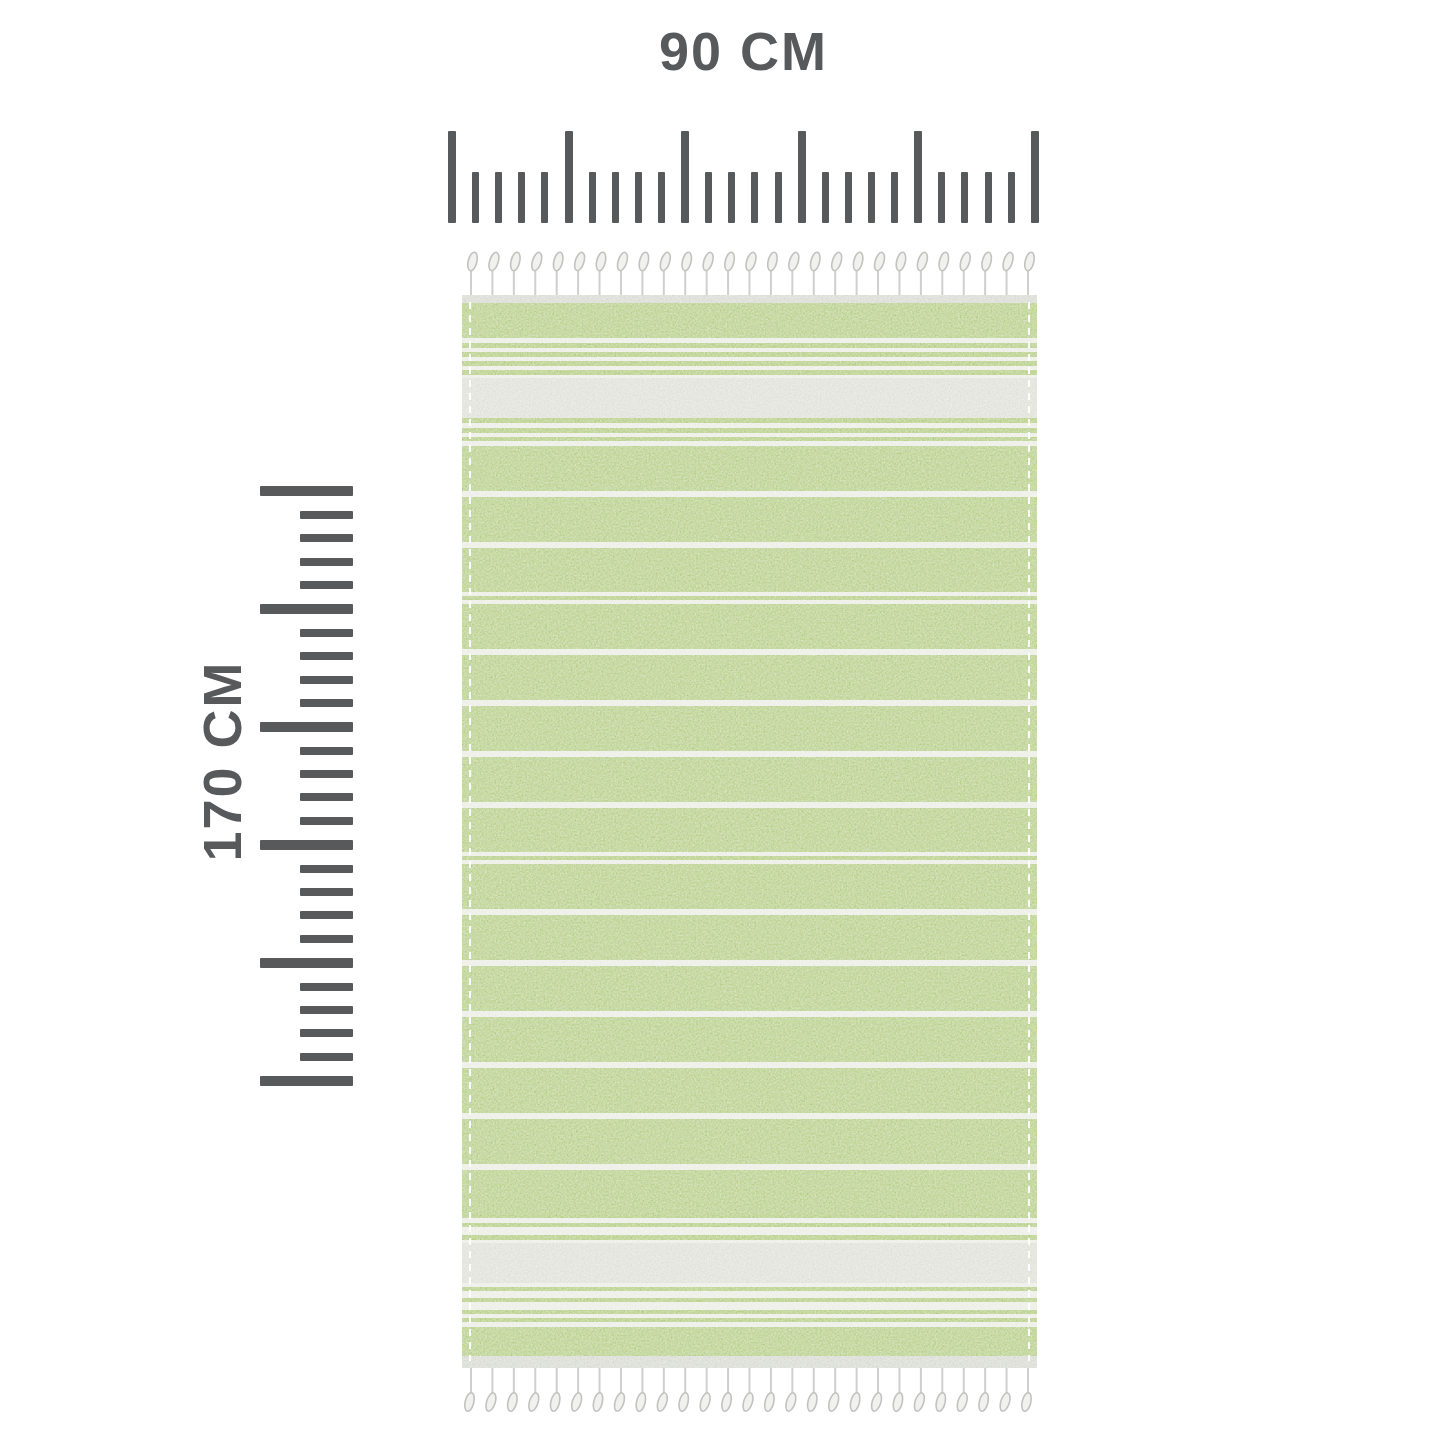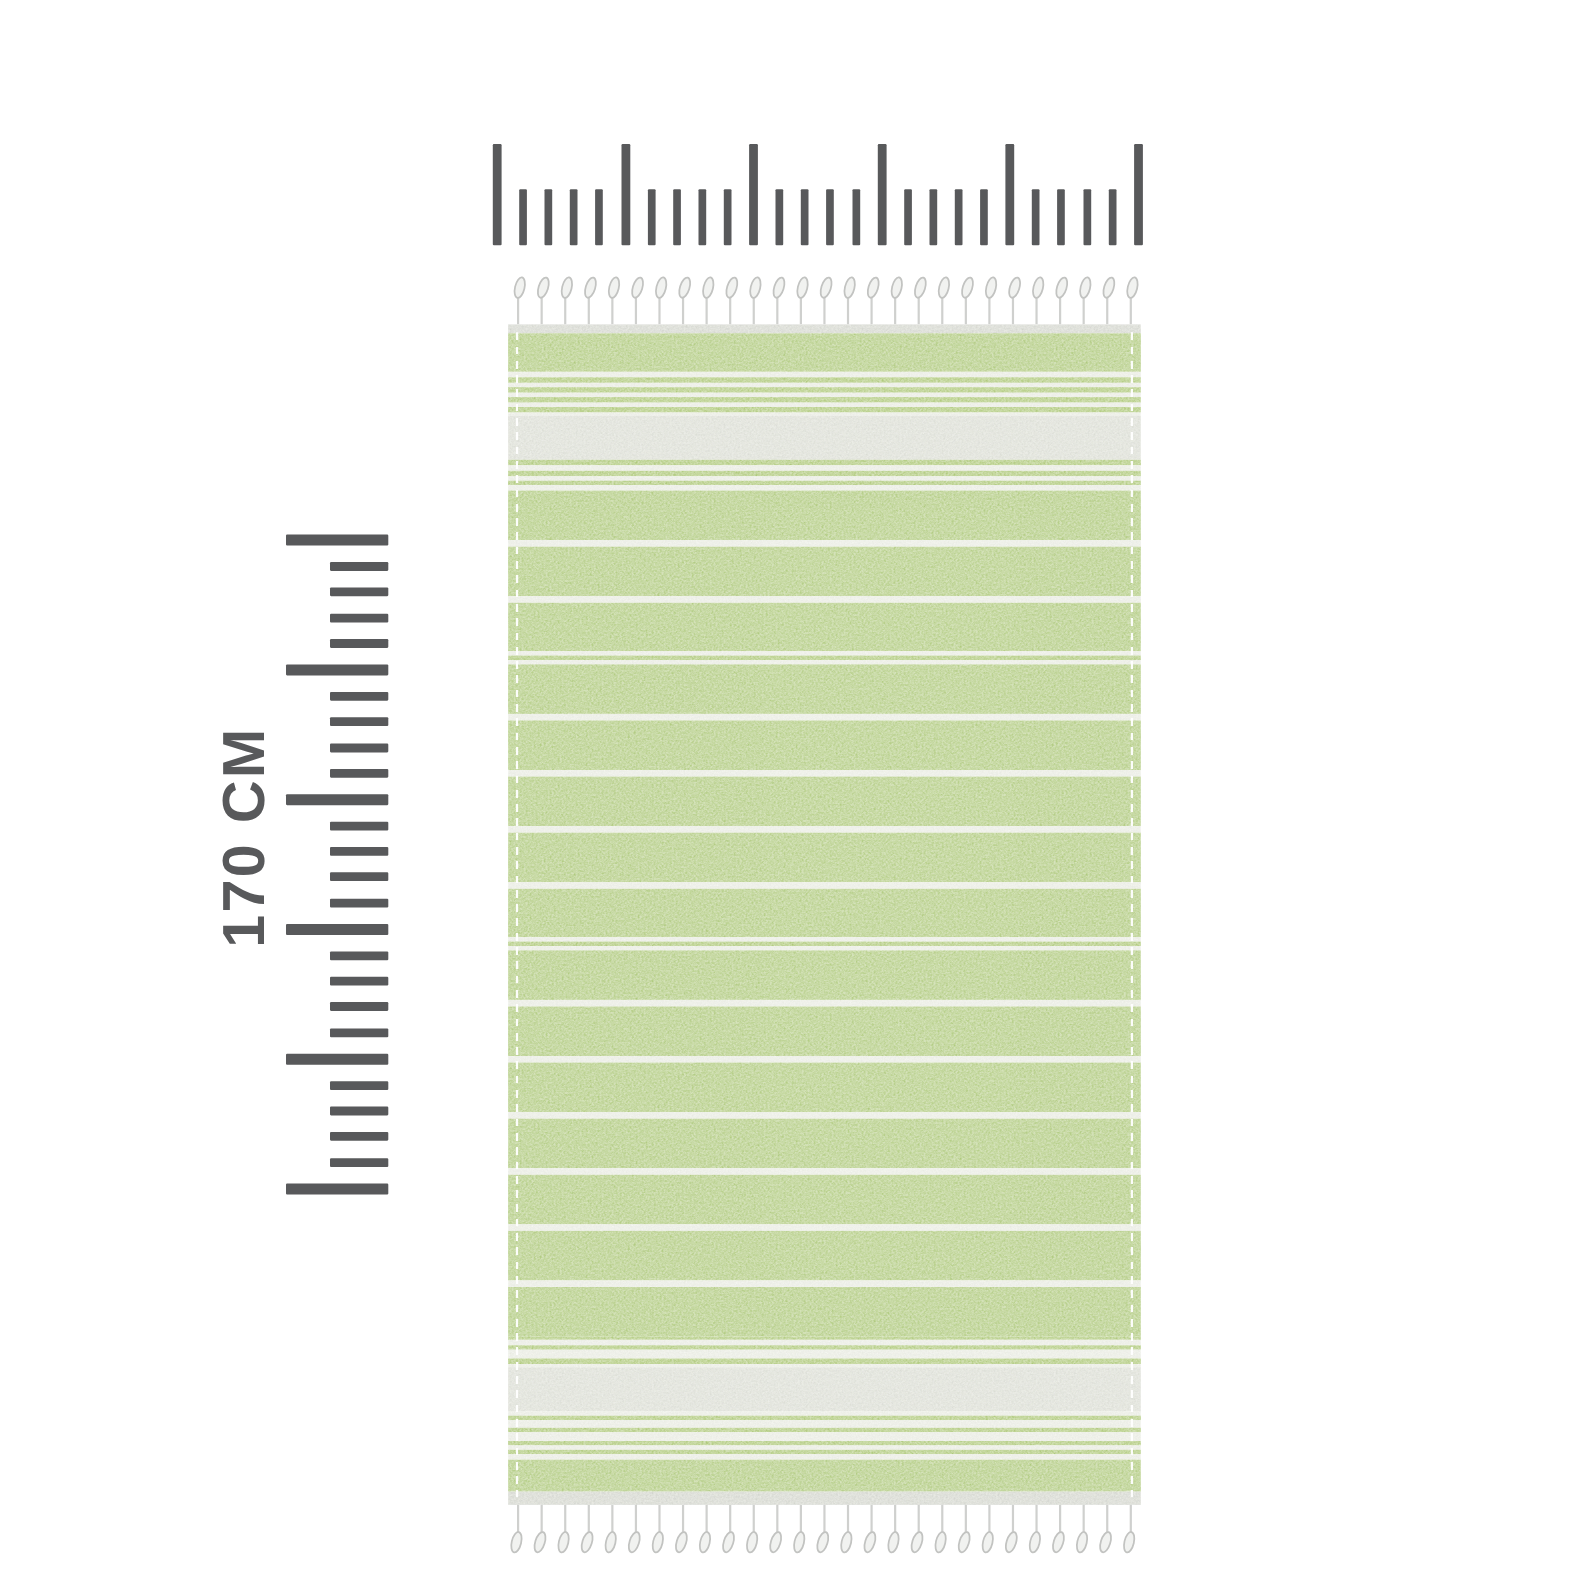--- a/index.html
+++ b/index.html
@@ -53,20 +53,21 @@
   }
   #stitch-left{left:7px;}
   #stitch-right{right:7px;}
   #grain-overlay{position:absolute;left:0;top:45px;width:575px;height:1073px;z-index:2;pointer-events:none;}
 </style>
 </head>
 <body>
 
 <div id="canvas">
 
+  <div id="h-label" class="dim-label">90 CM</div>
 
   <div id="h-ruler">
       <div class="tick major" style="background: rgb(88, 89, 91);"></div>
       <div class="tick minor" style="background: rgb(88, 89, 91);"></div>
       <div class="tick minor" style="background: rgb(88, 89, 91);"></div>
       <div class="tick minor" style="background: rgb(88, 89, 91);"></div>
       <div class="tick minor" style="background: rgb(88, 89, 91);"></div>
       <div class="tick major" style="background: rgb(88, 89, 91);"></div>
       <div class="tick minor" style="background: rgb(88, 89, 91);"></div>
       <div class="tick minor" style="background: rgb(88, 89, 91);"></div>

